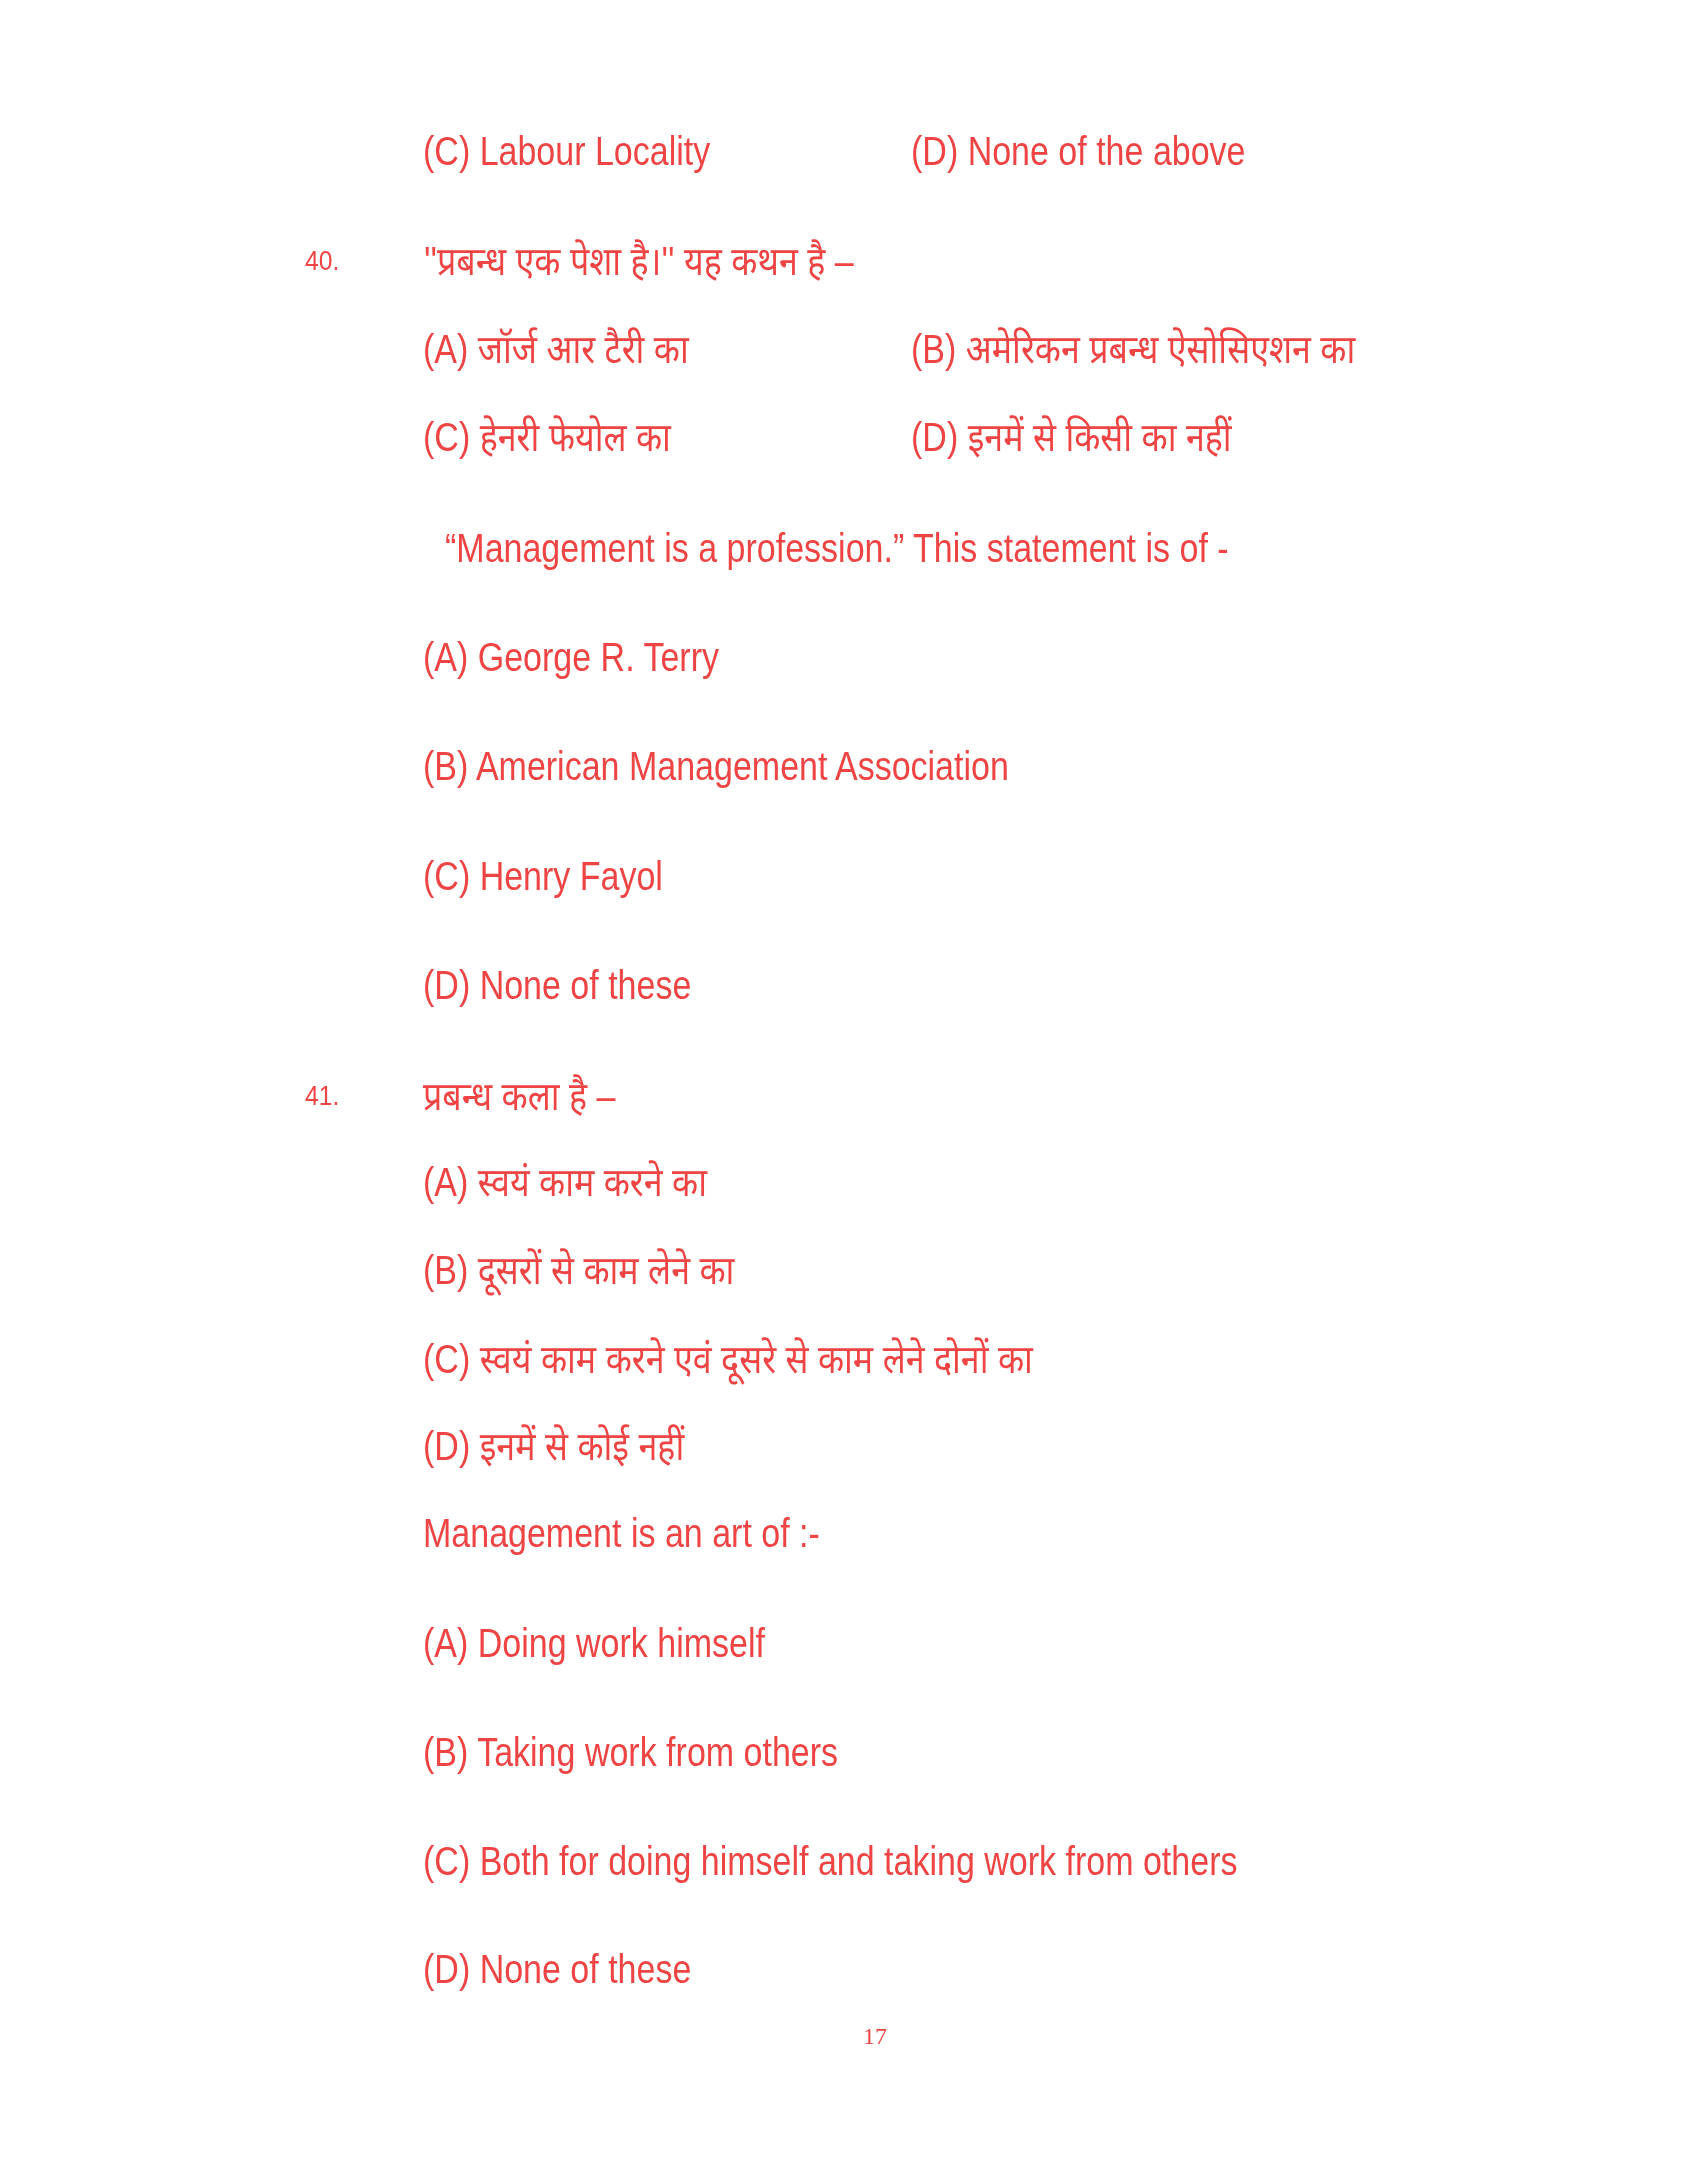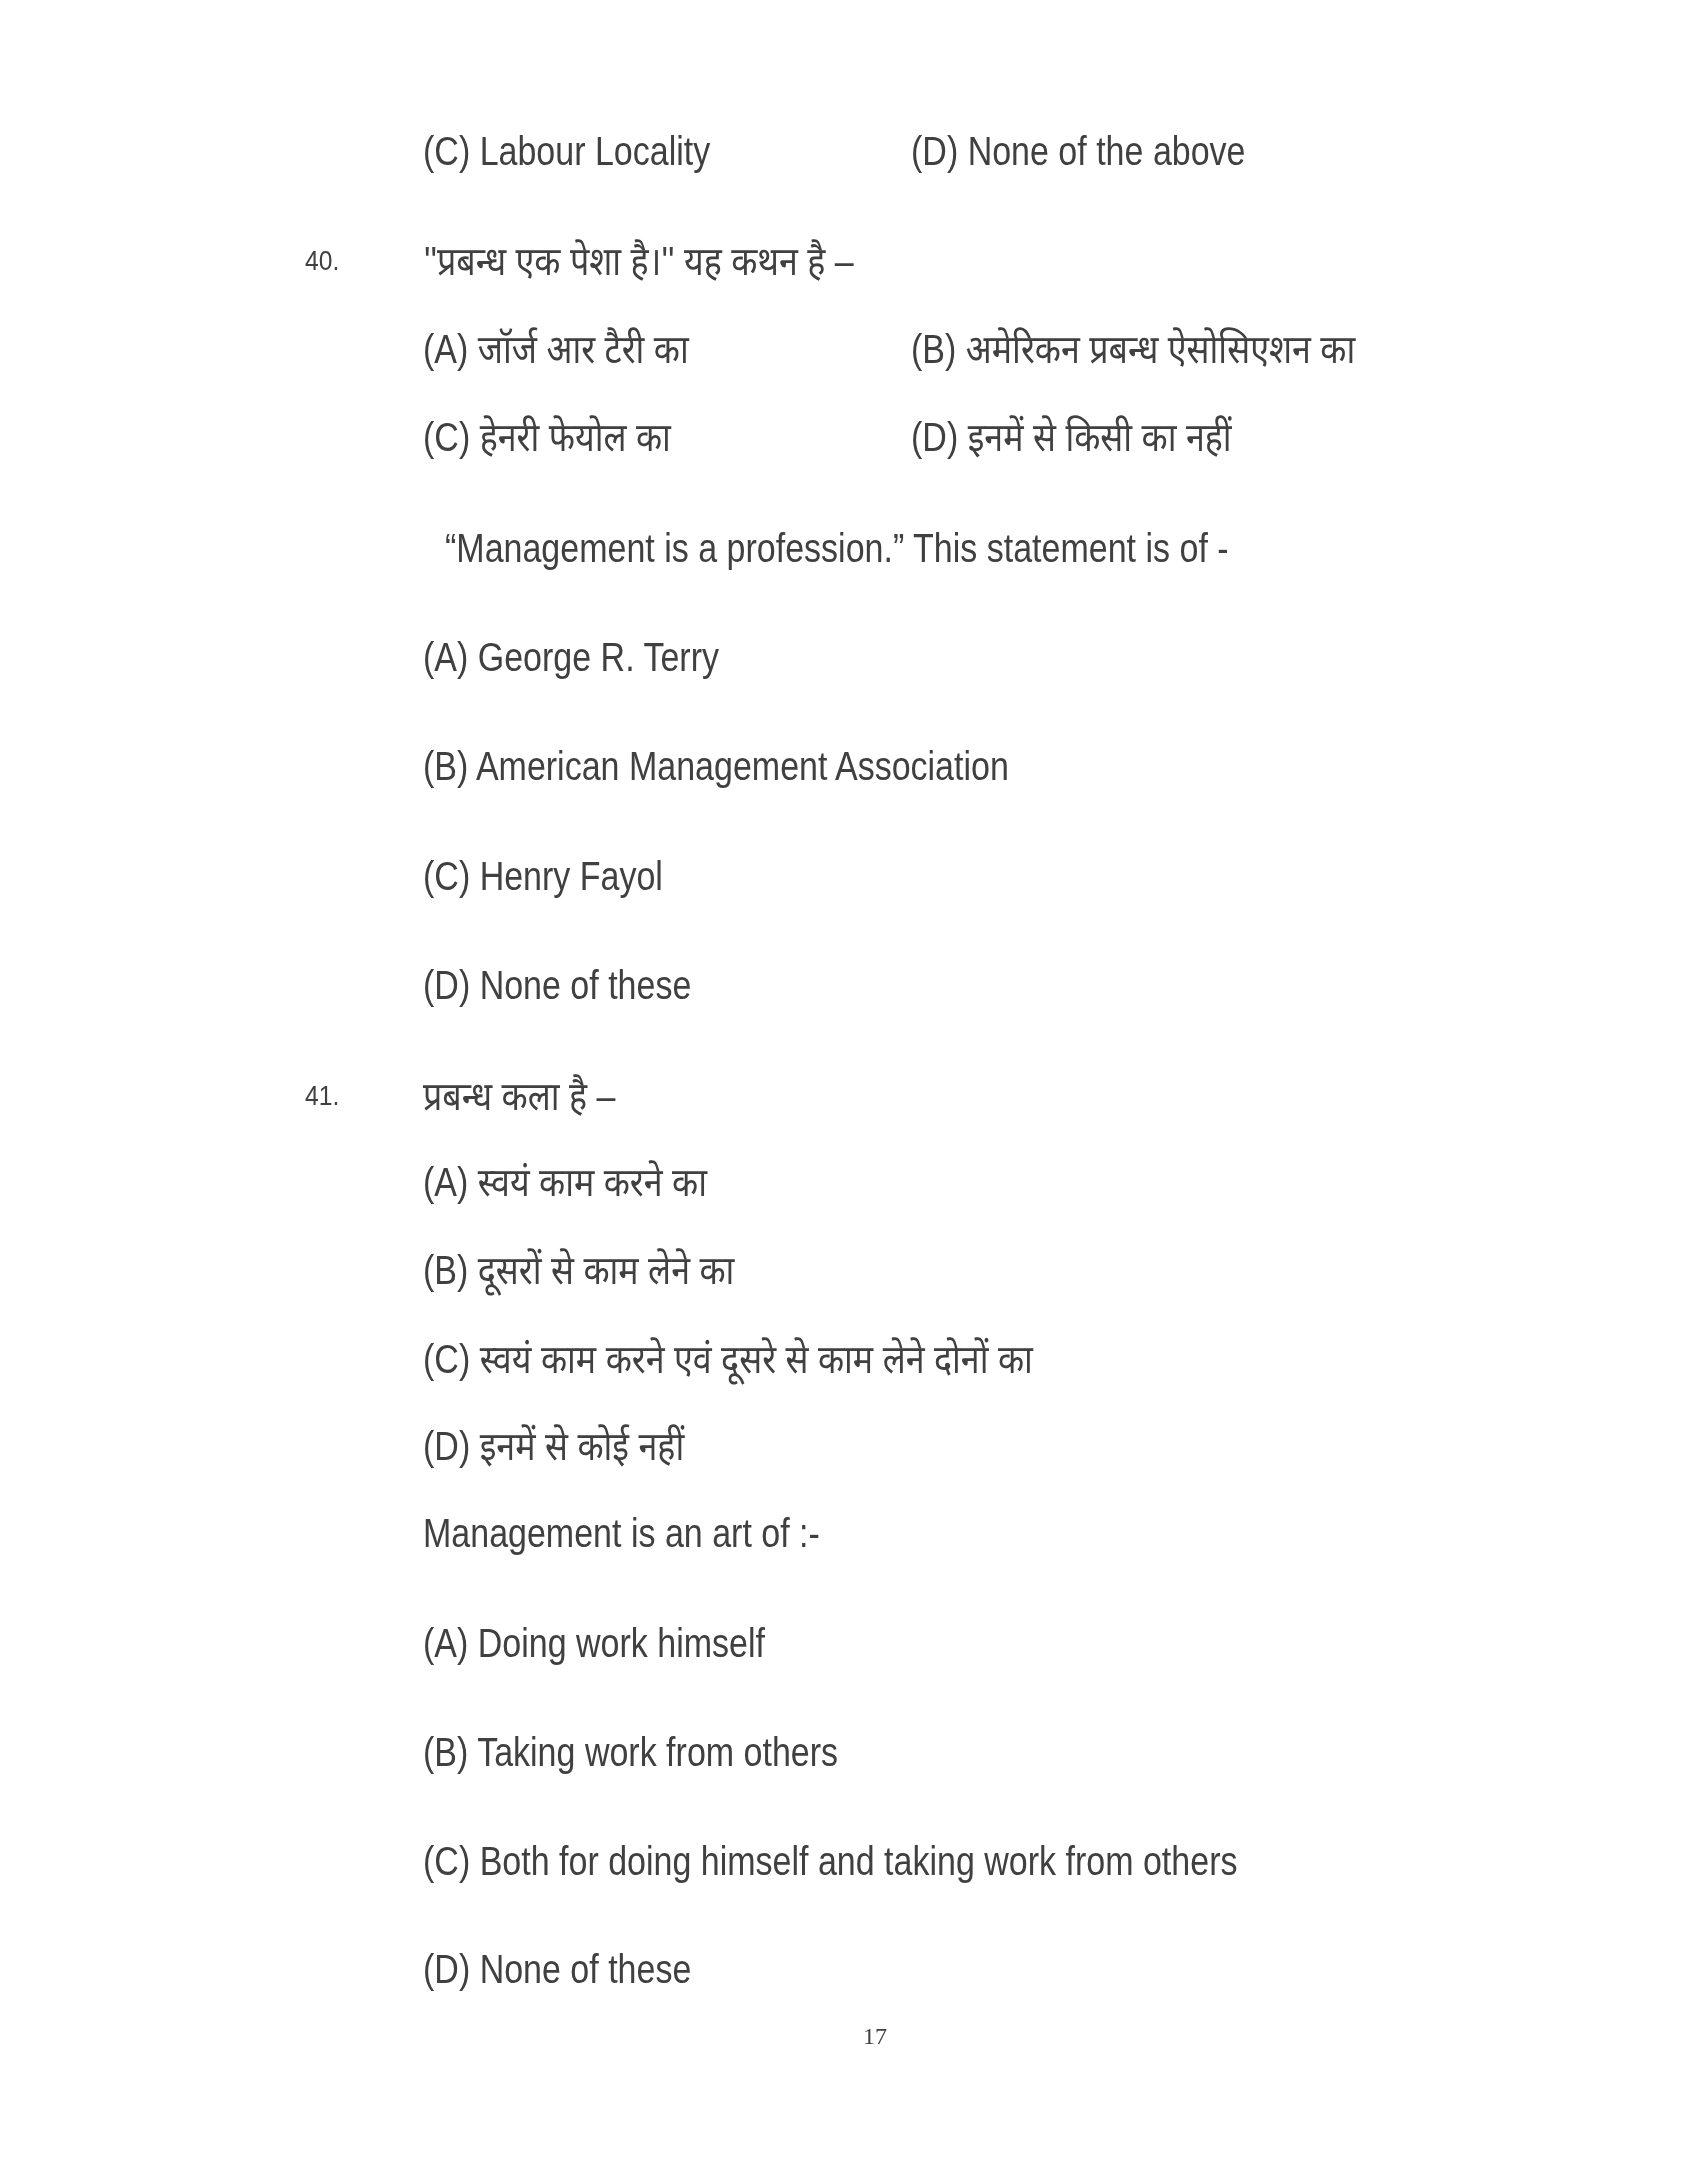--- a/index.html
+++ b/index.html
@@ -1,17 +1,17 @@
 <!DOCTYPE html>
 <html><head>
 <meta charset="utf-8">
 <style>
   html, body { margin: 0; padding: 0; background: #ffffff; }
   body { width: 1683px; height: 2178px; position: relative; overflow: hidden; }
-  .page { position: absolute; left: 0; top: 0; width: 1395px; height: 2178px; background: #ffffff; color: #404040; font-family: "Liberation Sans", "DejaVu Sans", sans-serif; }
+  .page { position: absolute; left: 0; top: 0; width: 1395px; height: 2178px; background: #ffffff; color: #ef4444; font-family: "Liberation Sans", "DejaVu Sans", sans-serif; }
   .line { position: absolute; white-space: nowrap; font-size: 40px; line-height: 40px; height: 40px; transform: scaleX(0.85); transform-origin: left center; }
   .qnum { position: absolute; white-space: nowrap; font-size: 28px; line-height: 28px; height: 28px; transform: scaleX(0.88); transform-origin: left center; }
   .pageno { position: absolute; white-space: nowrap; font-family: "Liberation Serif", "DejaVu Serif", serif; font-size: 24px; line-height: 24px; left: 0; width: 1750px; text-align: center; }
 </style>
 </head>
 <body>
 
 <div class="page">
 
   <div class="line" style="left:423px; top:131px;">(C) Labour Locality</div>

